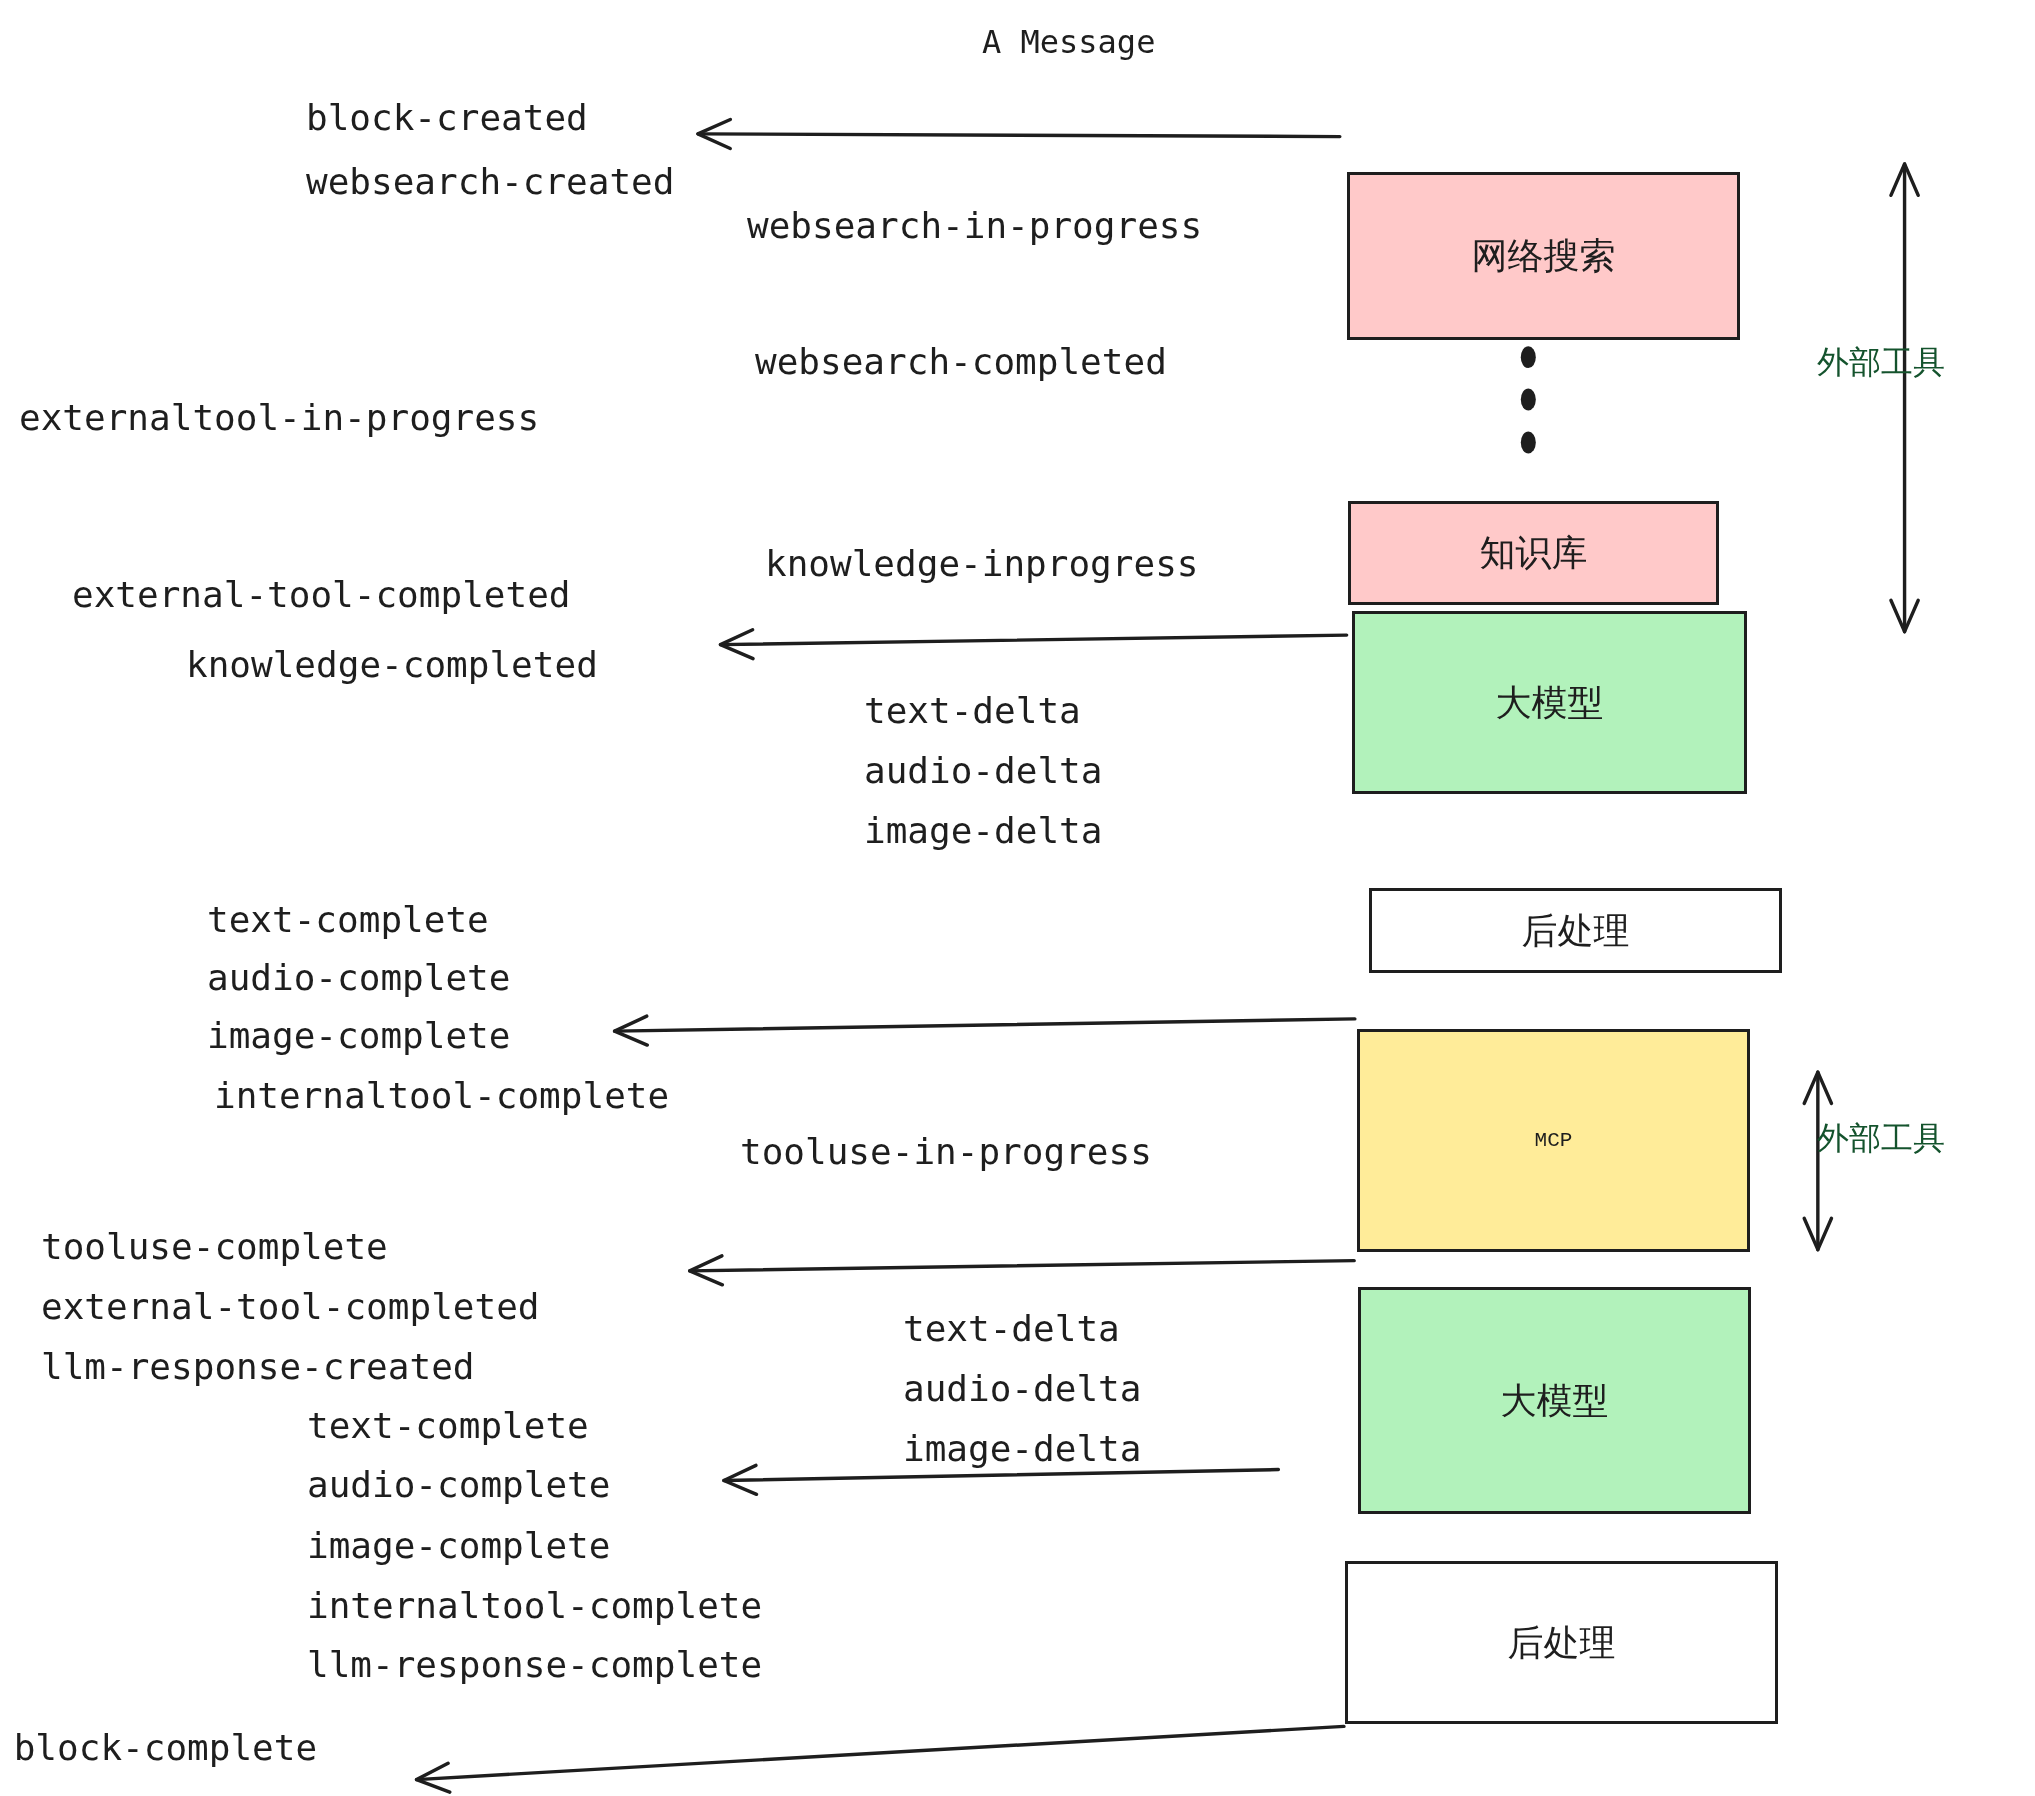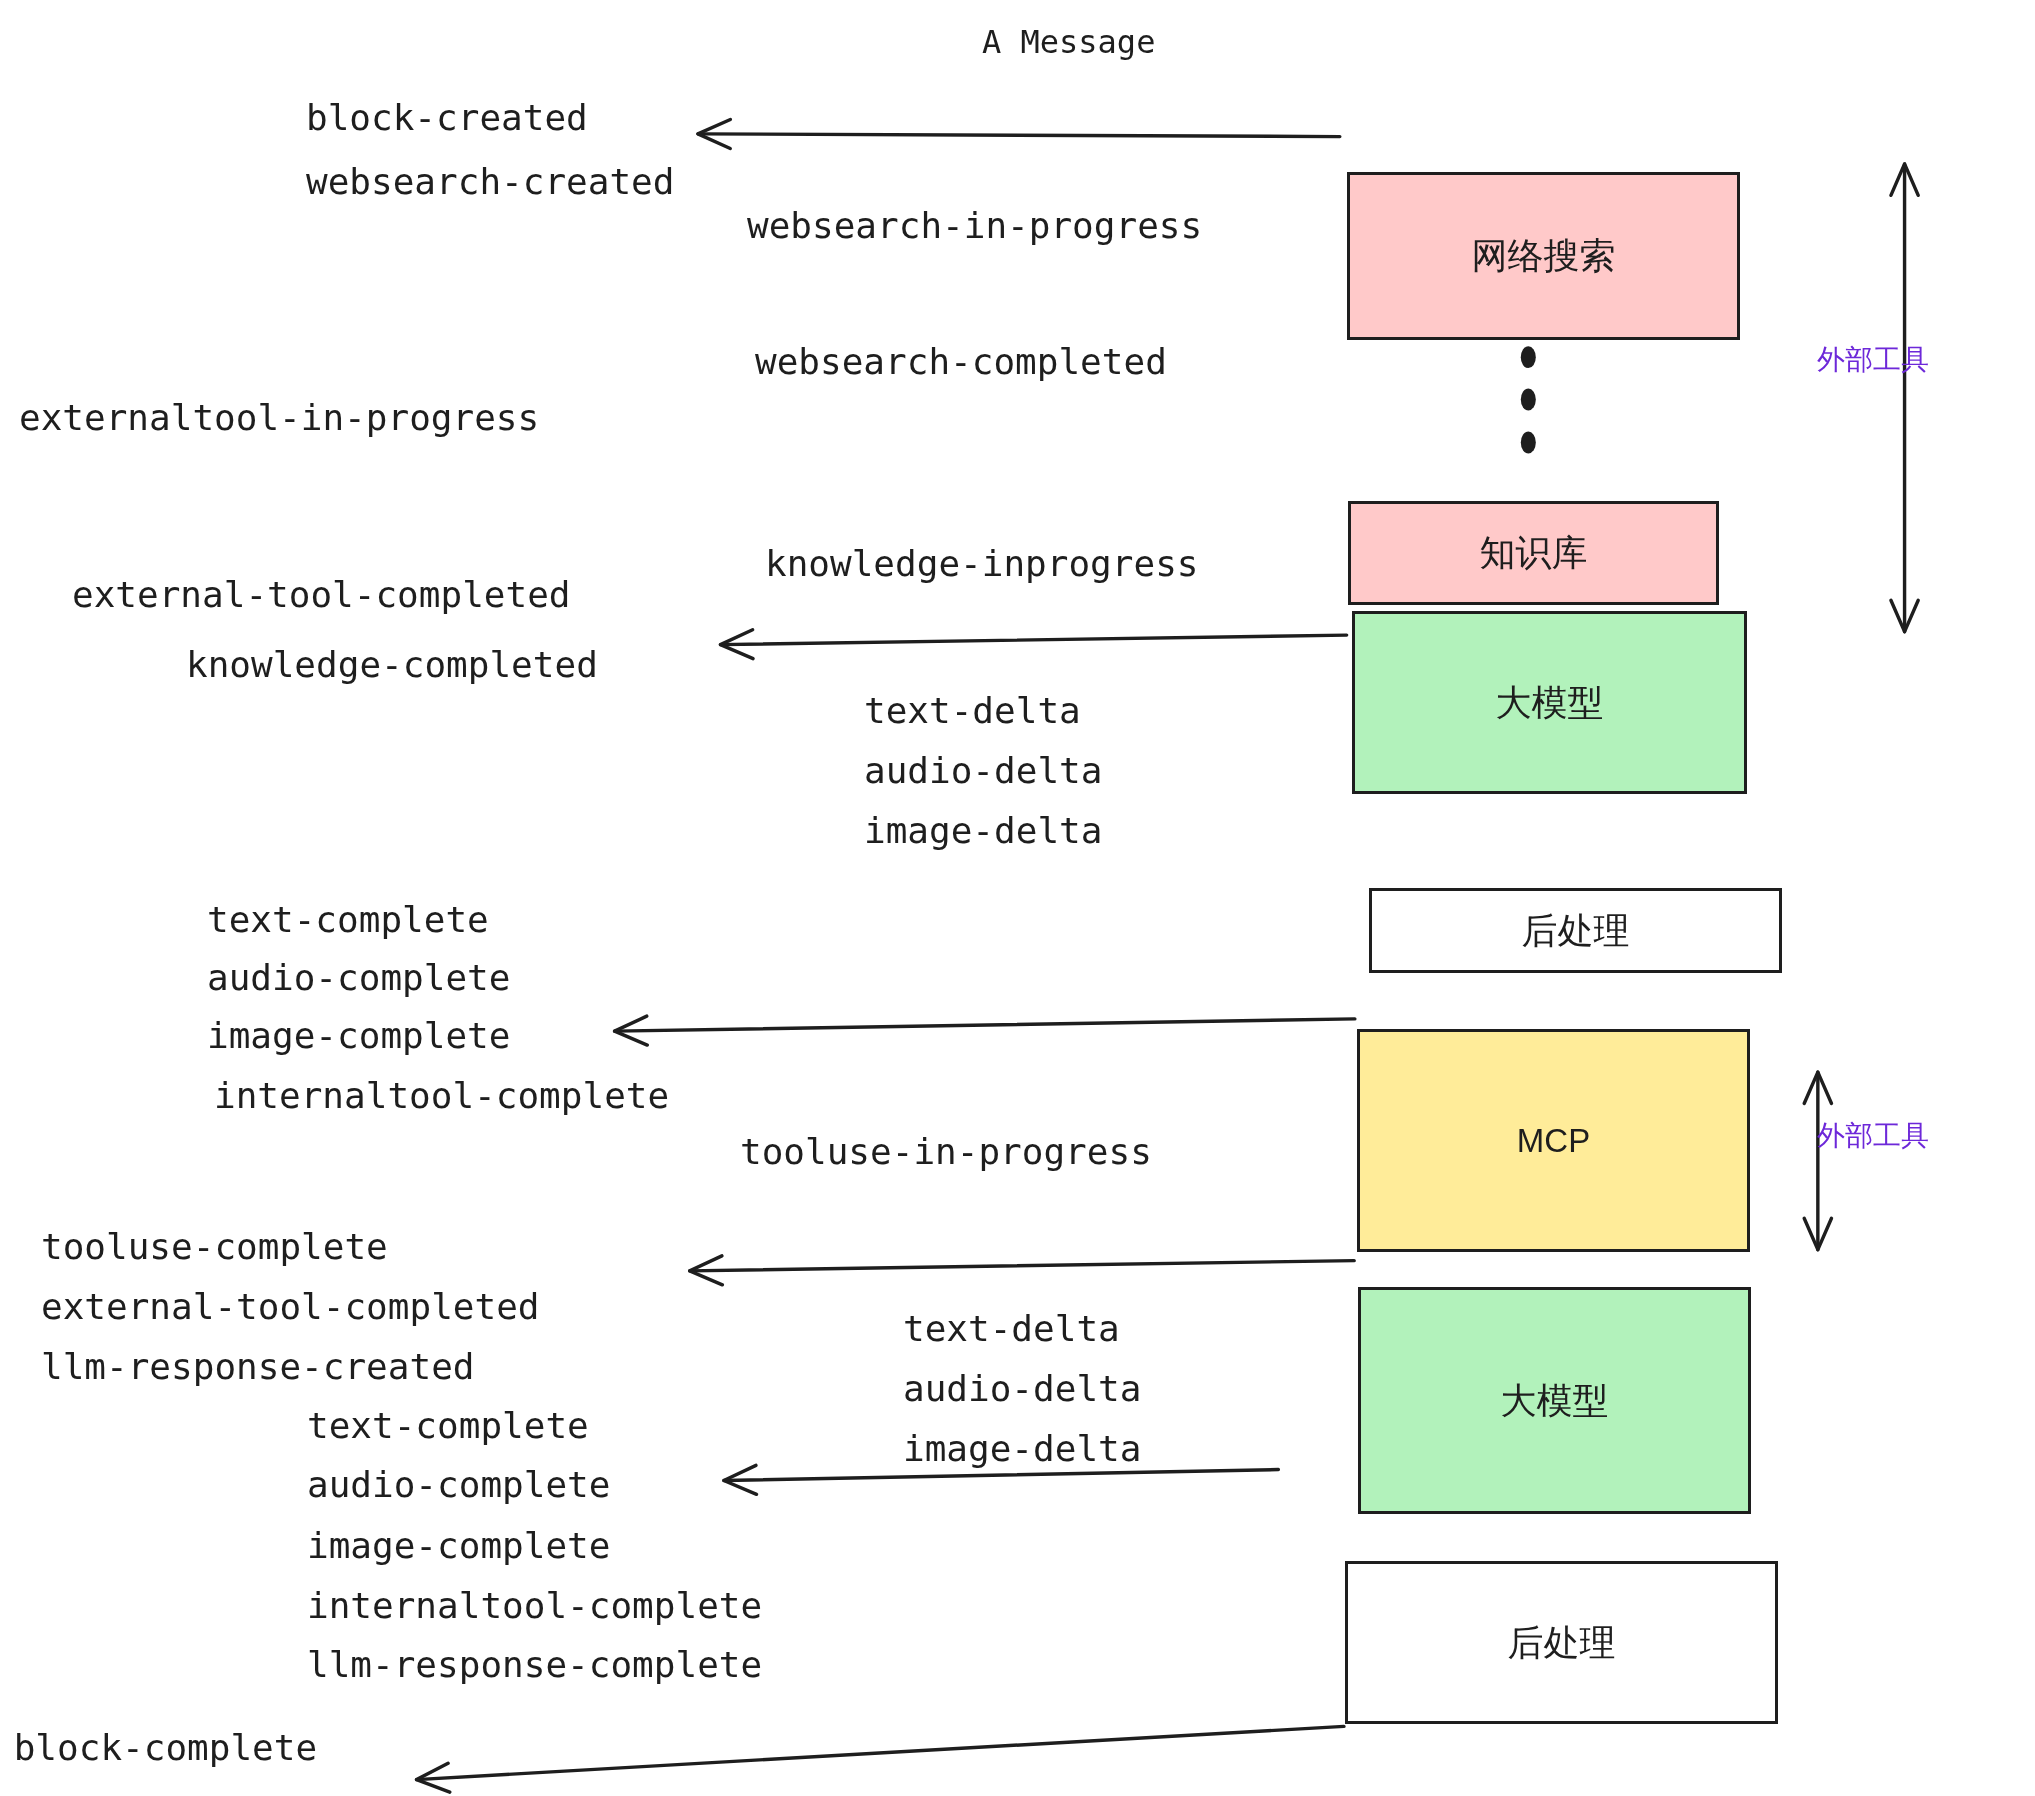--- a/index.html
+++ b/index.html
@@ -44,30 +44,30 @@
     align-items: center;
     justify-content: center;
   }
   .box .box-label {
     font-family: "DejaVu Sans", "Liberation Sans", sans-serif;
     font-size: 36px;
     color: #1e1e1e;
     line-height: 1;
   }
   .box.mcp .box-label {
-    font-family: Liberation Sans, sans-serif;
-    font-size: 33px;
+    font-family: Liberation Mono, monospace;
+    font-size: 21px;
   }
 
   
   .side-label {
     position: absolute;
     font-family: "DejaVu Sans", "Liberation Sans", sans-serif;
-    font-size: 28px;
-    color: #6d28d9;
+    font-size: 32px;
+    color: #14532d;
     white-space: nowrap;
   }
 
   
   #overlay {
     position: absolute;
     left: 0;
     top: 0;
     width: 2035px;
     height: 1796px;

